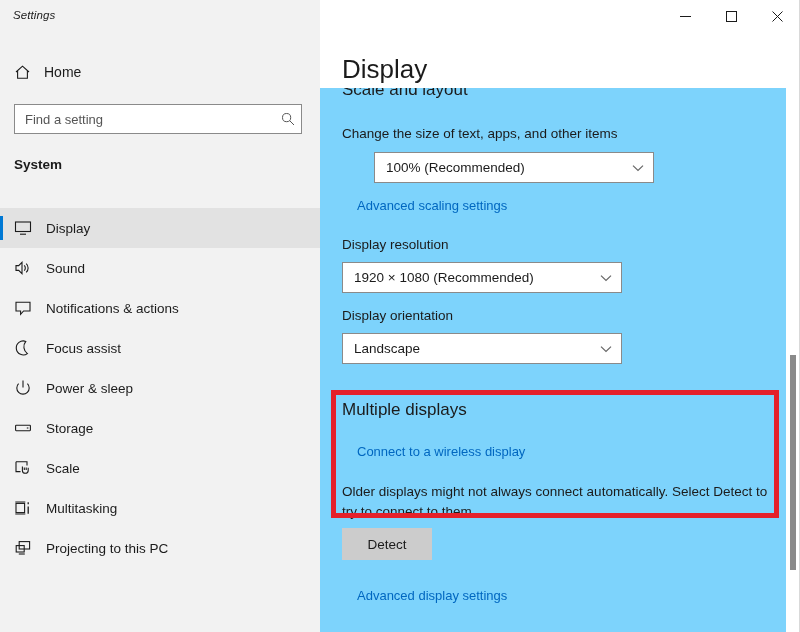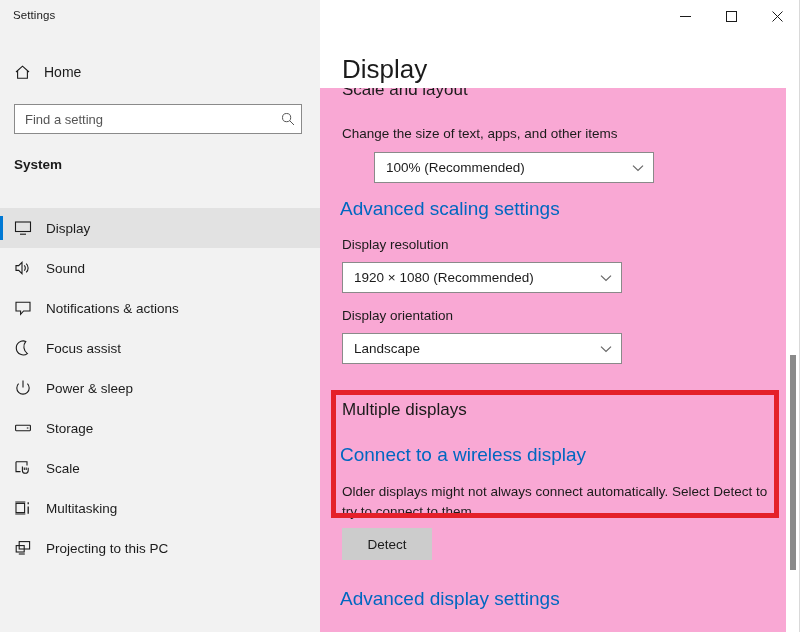--- a/index.html
+++ b/index.html
@@ -14,20 +14,21 @@
     width: 800px; height: 632px;
     background: #ffffff;
   }
 
   
   .titlebar {
     position: absolute; top: 0; left: 0;
     width: 800px; height: 32px;
     background: #14b8a6;
     z-index: 40;
+    font-style: italic;
   }
   .titlebar-left {
     position: absolute; top: 0; left: 0;
     width: 320px; height: 32px;
     background: #f2f2f2;
   }
   .titlebar-right {
     position: absolute; top: 0; left: 320px;
     width: 480px; height: 32px;
     background: #ffffff;
@@ -99,21 +100,21 @@
   .nav-ico {
     width: 46px; min-width: 46px;
     display: flex; justify-content: center; align-items: center;
   }
   .nav-label { font-size: 13.5px; color: #1b1b1b; }
 
   
   .content {
     position: absolute; left: 320px; top: 0;
     width: 480px; height: 632px;
-    background: #f9a8d4;
+    background: #7dd3fc;
     overflow: hidden;
   }
   .page-title {
     position: absolute; left: 22px; top: 52px;
     font-size: 26px; font-weight: normal; color: #1b1b1b;
     background: #ffffff;
     z-index: 30;
     padding-right: 18px;
     line-height: 34px;
   }
@@ -139,22 +140,22 @@
     width: 280px; height: 31px;
     border: 1px solid #8a8a8a;
     background: #ffffff;
     display: flex; align-items: center;
   }
   .combo-val {
     flex: 1; font-size: 13.5px; color: #1b1b1b; padding-left: 11px;
   }
   .combo-arrow { width: 30px; display: flex; justify-content: center; align-items: center; }
   .link {
-    position: absolute; left: 20px;
-    font-size: 19px; color: #0067c0; cursor: pointer;
+    position: absolute; left: 37px;
+    font-size: 13px; color: #0067c0; cursor: pointer;
   }
   .body-text {
     position: absolute; left: 22px;
     width: 440px;
     font-size: 13.5px; color: #1b1b1b; line-height: 20px;
   }
   .detect-btn {
     position: absolute; left: 22px;
     width: 90px; height: 32px;
     background: #cccccc; border: none;

